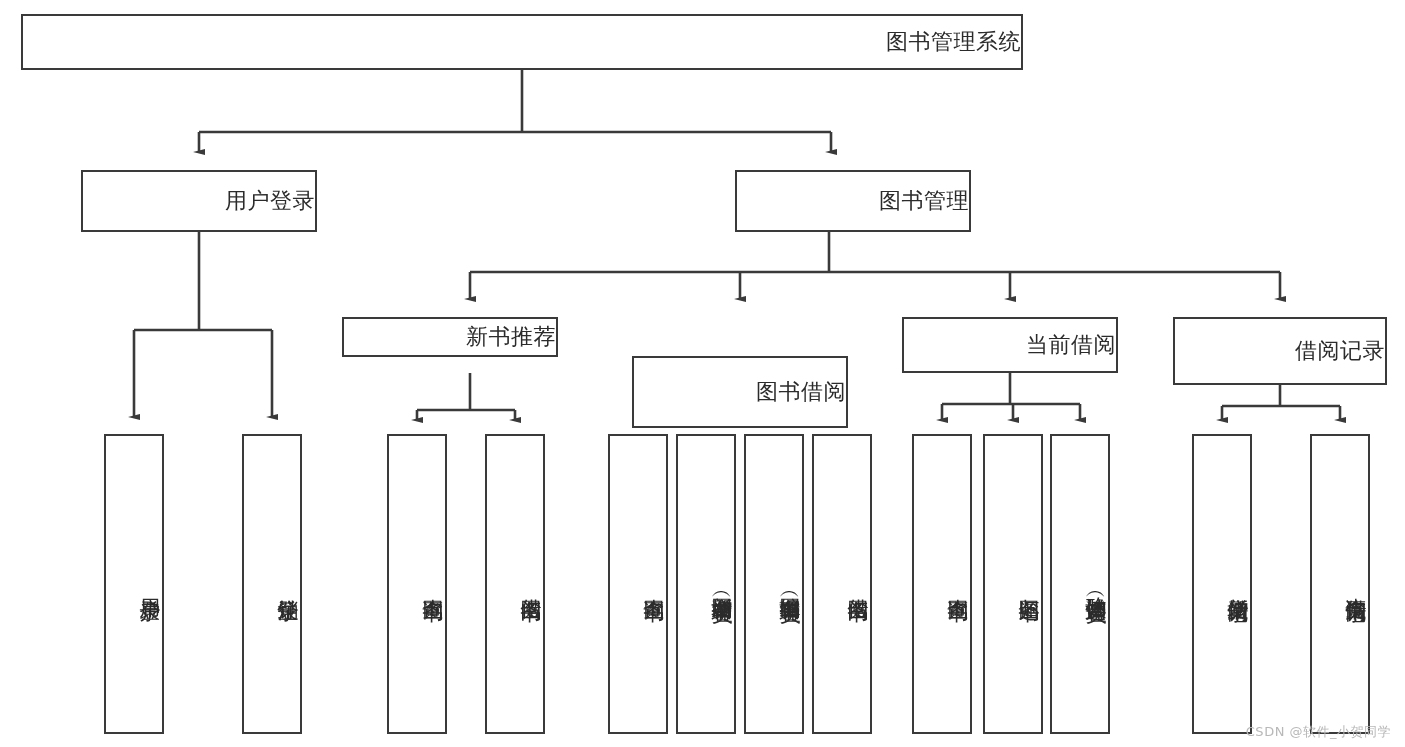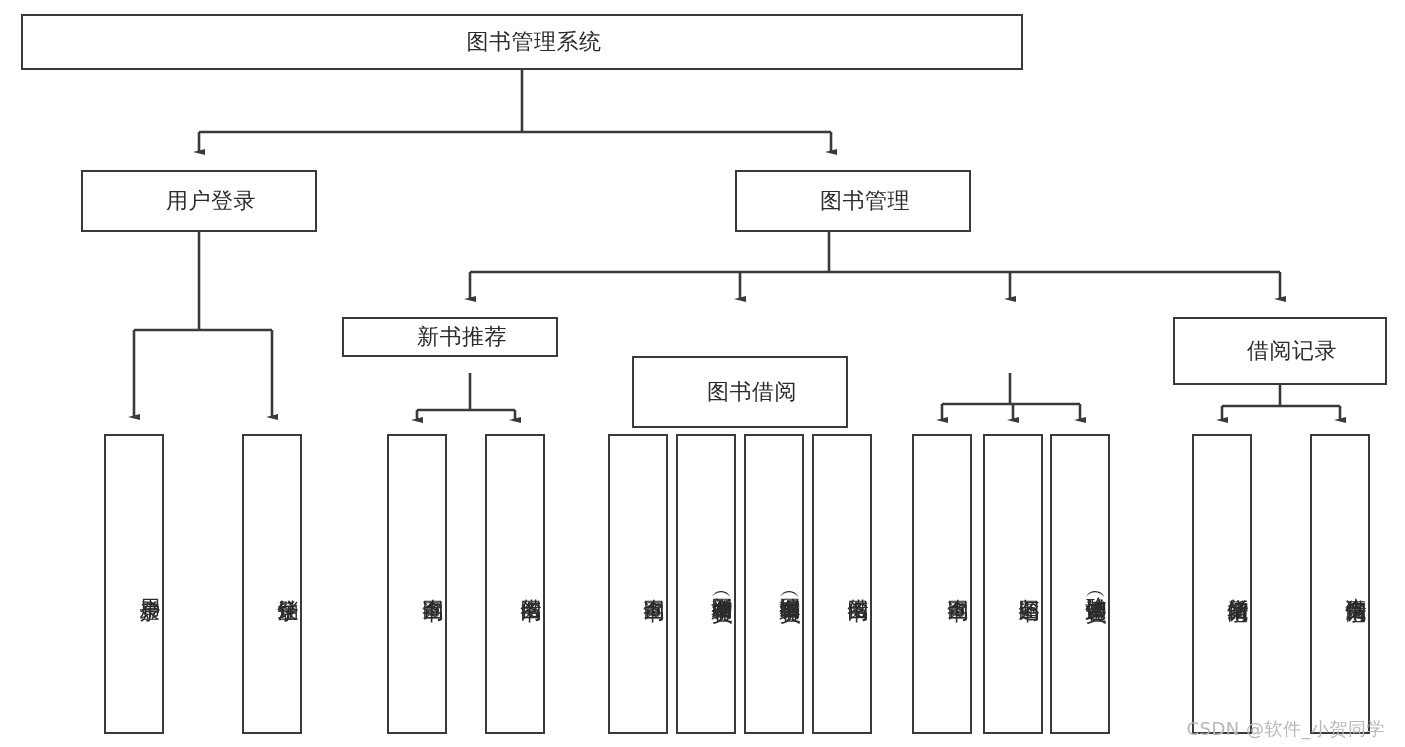--- a/index.html
+++ b/index.html
@@ -25,21 +25,21 @@
     height: 747px;
     pointer-events: none;
   }
   .node {
     position: absolute;
     box-sizing: border-box;
     background: #ffffff;
     border: 2.5px solid #3a3a3a;
     display: flex;
     align-items: center;
-    justify-content: center;
+    justify-content: flex-end;
     color: #2b2b2b;
     padding-left: 24px;
   }
   .node.horiz {
     font-size: 22px;
     letter-spacing: 0.5px;
   }
   .node.vert {
     writing-mode: vertical-rl;
     text-orientation: upright;
@@ -53,23 +53,23 @@
   .node.vert .vlabel {
     writing-mode: vertical-rl;
     text-orientation: upright;
     white-space: nowrap;
   }
   .node .hlabel {
     white-space: nowrap;
   }
   #watermark {
     position: absolute;
-    right: 20px;
+    right: 14px;
     bottom: 6px;
-    font-size: 18px;
+    font-size: 13px;
     color: #b8b8b8;
     letter-spacing: 0.5px;
     white-space: nowrap;
     pointer-events: none;
   }
 </style>
 </head>
 <body>
 
 <div id="diagram-root">
@@ -135,20 +135,23 @@
   <div class="node horiz" style="left:711px; top:170px; width:236px; height:62px;margin-left:24px;">
     <span class="hlabel">图书管理</span>
   </div>
 
   <div class="node horiz" style="left:342px; top:317px; width:216px; height:40px;">
     <span class="hlabel">新书推荐</span>
   </div>
   <div class="node horiz" style="left:632px; top:317px; width:216px; height:72px;margin-top:39px;">
     <span class="hlabel">图书借阅</span>
   </div>
+  <div class="node horiz" style="left:902px; top:317px; width:216px; height:56px;">
+    <span class="hlabel">当前借阅</span>
+  </div>
   <div class="node horiz" style="left:1173px; top:317px; width:214px; height:68px;">
     <span class="hlabel">借阅记录</span>
   </div>
 
   <div class="node vert" style="left:104px; top:434px; width:60px; height:300px;">
     <span class="vlabel">用户登录</span>
   </div>
   <div class="node vert" style="left:242px; top:434px; width:60px; height:300px;">
     <span class="vlabel">注销登录</span>
   </div>

